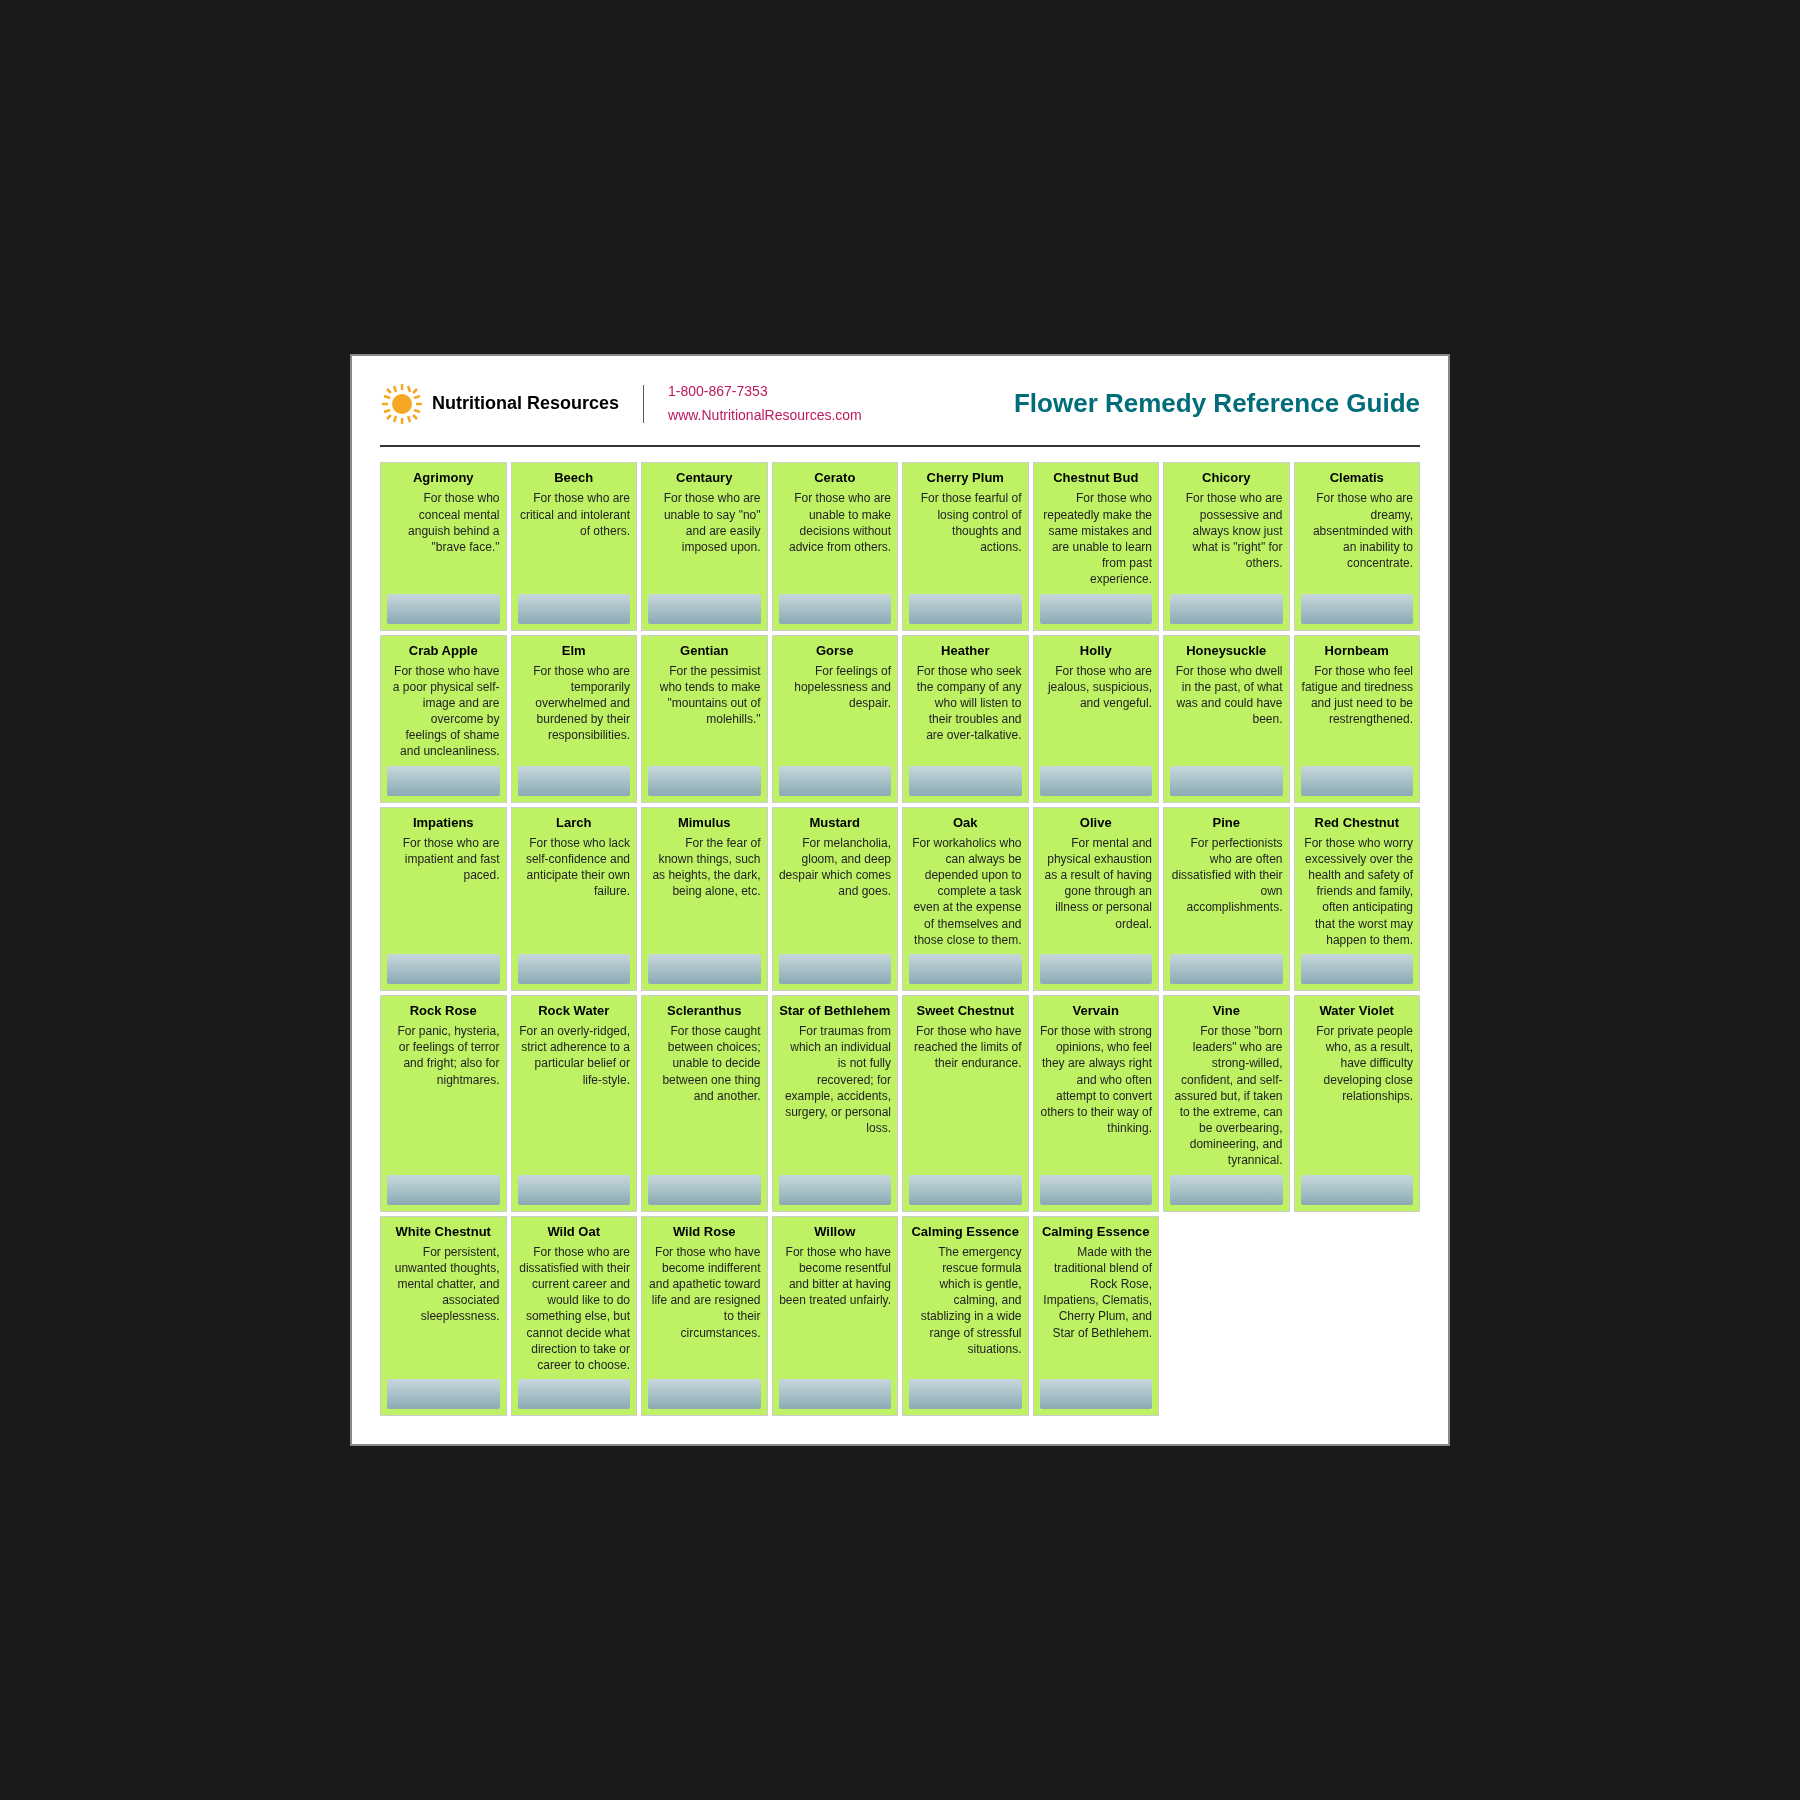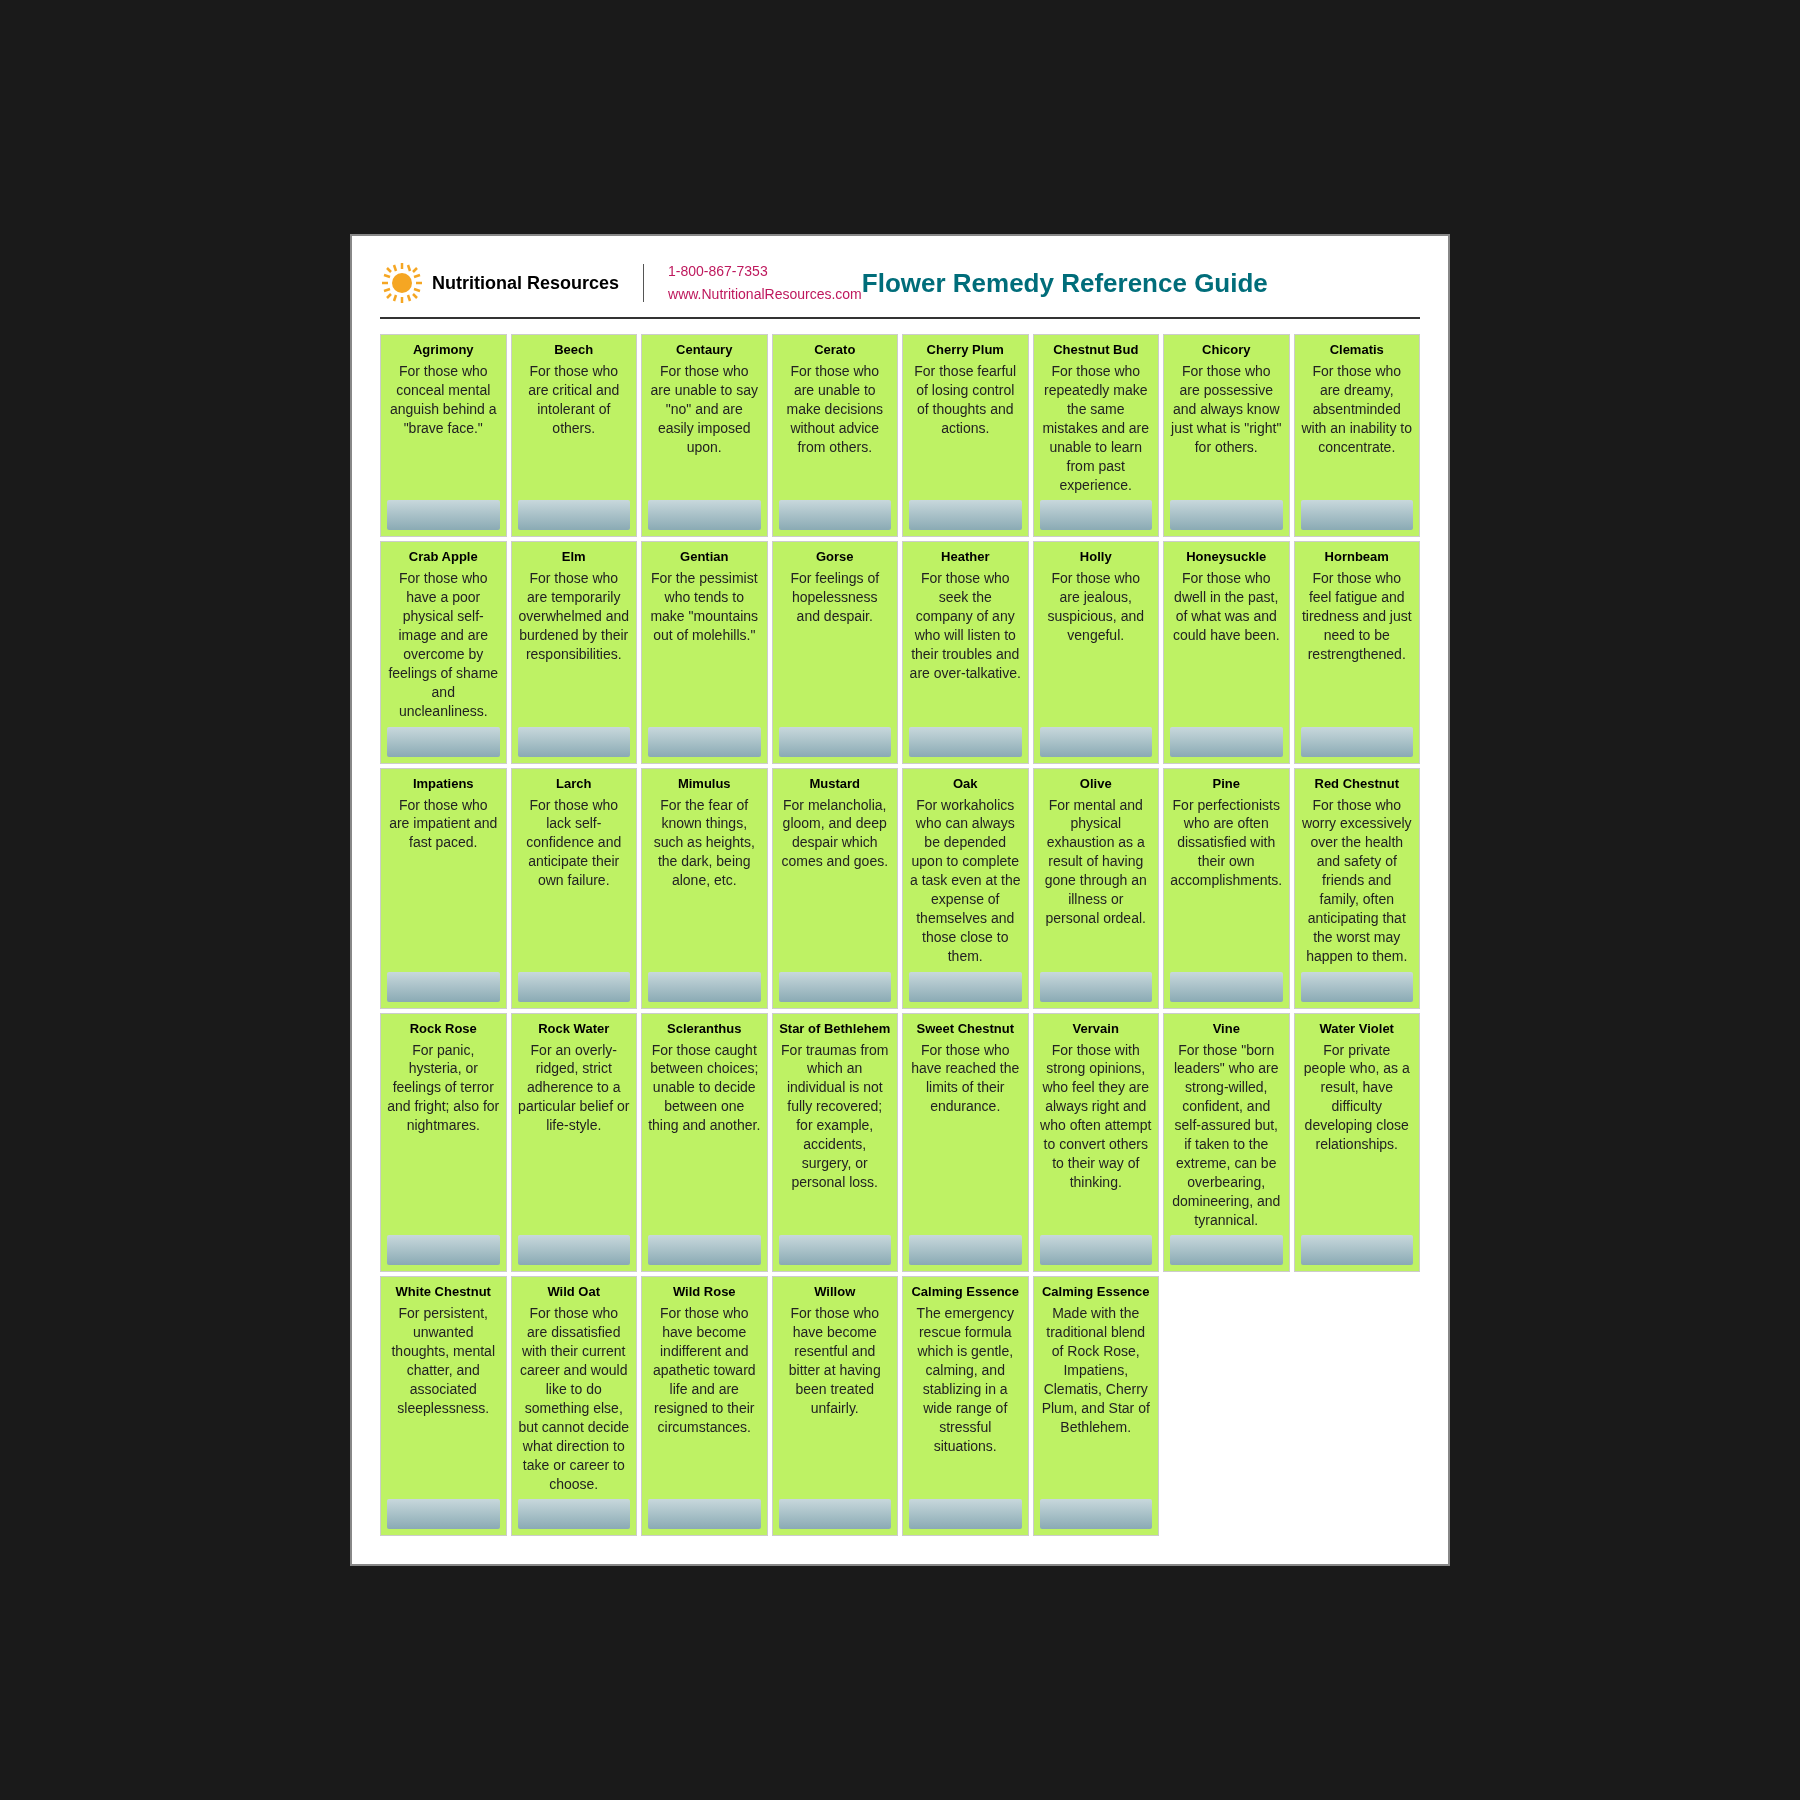--- a/index.html
+++ b/index.html
@@ -13,24 +13,24 @@
     }
     .page-container {
       background: #fff;
       width: 1100px;
       padding: 24px 28px 28px 28px;
       border: 2px solid #888;
     }
     .header {
       display: flex;
       align-items: center;
-      justify-content: flex-start;
+      justify-content: space-between;
       margin-bottom: 15px;
       border-bottom: 2px solid #333;
-      padding-bottom: 10px;
+      padding-bottom: 18px;
     }
     .header-left {
       display: flex;
       align-items: center;
       gap: 14px;
     }
     .logo-area {
       display: flex;
       align-items: center;
       gap: 8px;
@@ -75,24 +75,24 @@
       flex-direction: column;
     }
     .cell-name {
       font-size: 13px;
       font-weight: bold;
       color: #000;
       margin-bottom: 5px;
       text-align: center;
     }
     .cell-desc {
-      font-size: 14px;
+      font-size: 12px;
       color: #222;
       line-height: 1.35;
-      text-align: center;
+      text-align: right;
       flex: 1;
     }
     .cell-img {
       width: 100%;
       height: 30px;
       background: linear-gradient(to bottom, #c8d8dc, #8aaab4);
       margin-top: 6px;
       border-radius: 2px;
     }
   </style>

